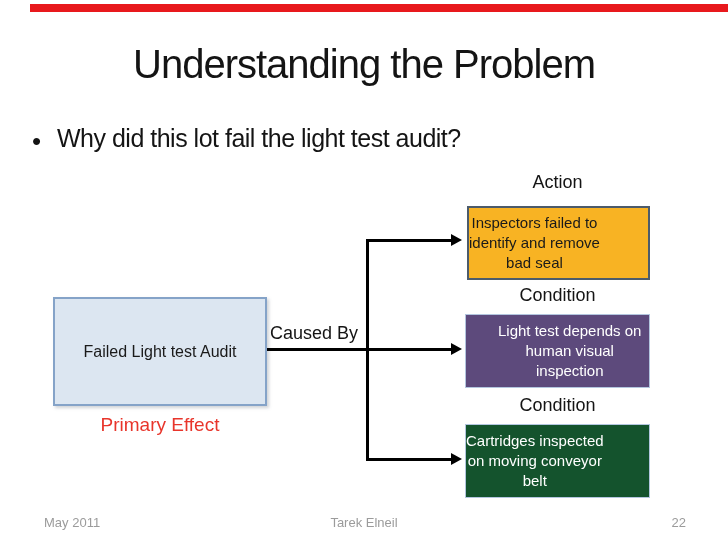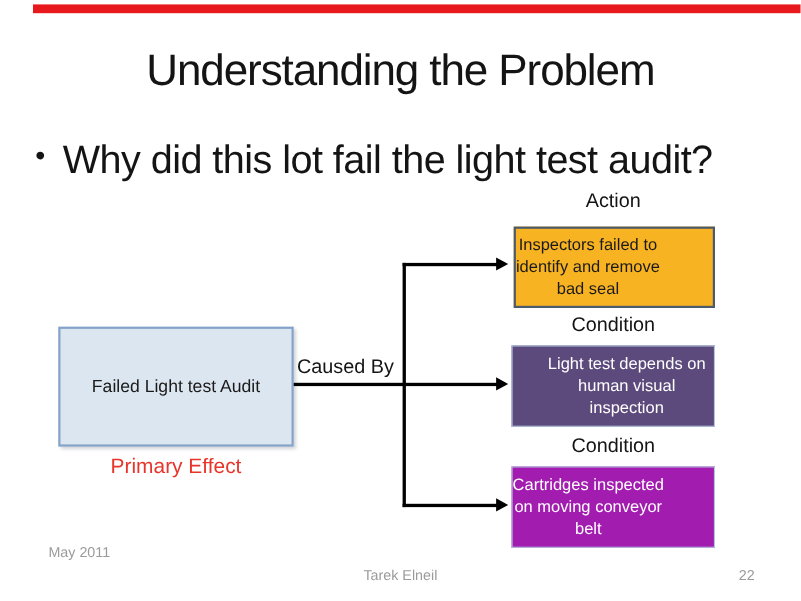--- a/index.html
+++ b/index.html
@@ -18,21 +18,21 @@
     position:absolute;left:0;top:42px;width:728px;
     margin:0;text-align:center;
     font-size:40px;font-weight:400;letter-spacing:-1px;color:#141414;
   }
   .bullet-dot{
     position:absolute;left:32px;top:126px;
     font-size:26px;color:#141414;
   }
   .bullet-text{
     position:absolute;left:57px;top:124px;width:600px;
-    font-size:36px;font-weight:400;letter-spacing:-0.5px;color:#141414;
+    font-size:25px;font-weight:400;letter-spacing:-0.5px;color:#141414;
   }
   
   .primary-box{
     position:absolute;left:53px;top:297px;width:214px;height:109px;
     border:2px solid #85a3c8;box-sizing:border-box;
     display:flex;align-items:center;justify-content:center;
     box-shadow:2px 2px 3px rgba(120,130,140,0.35);
   }
   .primary-box-label{
     font-size:16px;color:#1a1a1a;text-align:center;
@@ -74,21 +74,21 @@
     display:flex;align-items:center;justify-content:flex-start;
   }
   .cause-0{top:206px;left:467px;width:183px;border:2px solid #4c5b6b;}
   .cause-1{top:314px;border:1px solid #b3c6df;padding-left:32px;}
   .cause-2{top:424px;border:1px solid #b3c6df;}
   .cause-text{
     font-size:15px;line-height:1.32;text-align:center;white-space:pre-line;
   }
   
   .footer-date{
-    position:absolute;left:44px;top:494px;font-size:13px;color:#9b9b9b;
+    position:absolute;left:44px;top:515px;font-size:13px;color:#9b9b9b;
   }
   .footer-author{
     position:absolute;left:0;top:515px;width:728px;text-align:center;
     font-size:13px;color:#9b9b9b;
   }
   .footer-page{
     position:absolute;right:42px;top:515px;font-size:13px;color:#9b9b9b;
   }
 </style>
 </head>
@@ -126,21 +126,21 @@
   </div>
 
   <div class="cause-tag tag-1">Condition</div>
   <div class="cause-box cause-1" style="background-color: rgb(93, 74, 124);">
     <span class="cause-text" style="color: rgb(255, 255, 255);">Light test depends on
 human visual
 inspection</span>
   </div>
 
   <div class="cause-tag tag-2">Condition</div>
-  <div class="cause-box cause-2" style="background-color: #a21caf;">
+  <div class="cause-box cause-2" style="background-color: #14532d;">
     <span class="cause-text" style="color: rgb(255, 255, 255);">Cartridges inspected
 on moving conveyor
 belt</span>
   </div>
 
   <div class="footer-date">May 2011</div>
   <div class="footer-author">Tarek Elneil</div>
   <div class="footer-page">22</div>
 
 </div>

